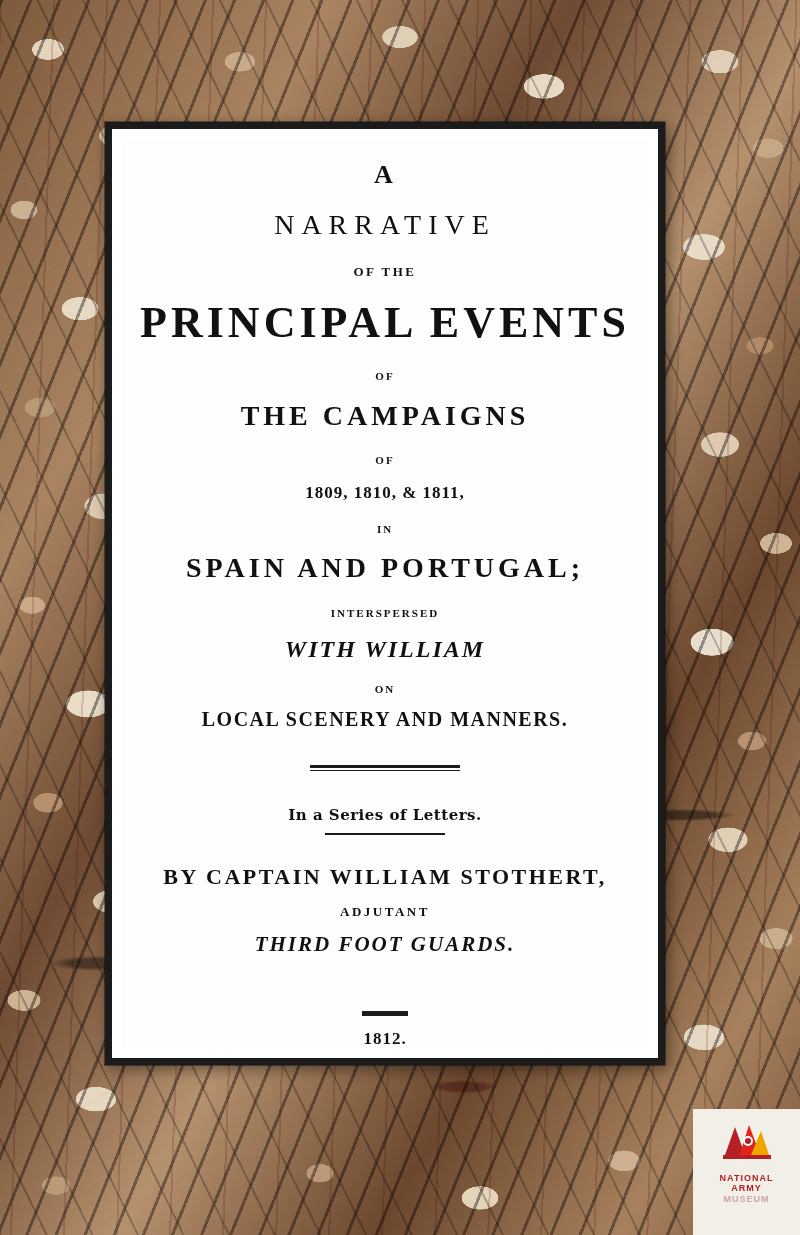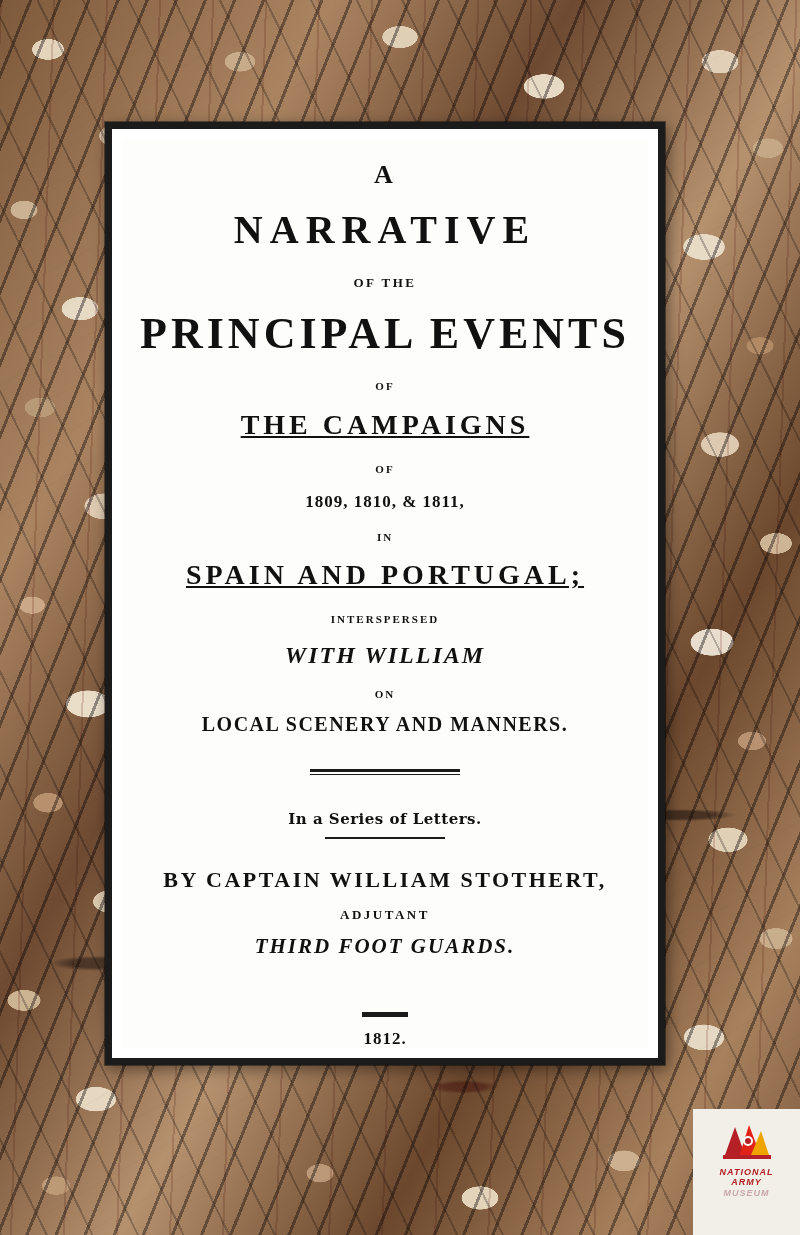--- a/index.html
+++ b/index.html
@@ -117,34 +117,33 @@
 
   .ln {
     text-align: center;
     color: #111111;
     font-family: "Liberation Serif", serif;
     width: 100%;
     line-height: 1.05;
     white-space: nowrap;
   }
   .cap-xl {
-    font-size: 40px;
-    font-weight: 700;
+    font-size: 28px;
+    font-weight: 400;
     letter-spacing: 7px;
   }
   .cap-lg {
     font-size: 44px;
     font-weight: 700;
     letter-spacing: 4px;
   }
   .cap-md {
     font-size: 28px;
     font-weight: 700;
     letter-spacing: 4px;
-    text-decoration: underline;
   }
   .cap-a {
     font-size: 26px;
     font-weight: 700;
     letter-spacing: 3px;
   }
   .cap-sm {
     font-size: 13px;
     font-weight: 700;
     letter-spacing: 2.5px;
@@ -233,23 +232,23 @@
     justify-content: flex-start;
     padding-top: 12px;
     box-sizing: border-box;
   }
   .logo-mark {
     width: 52px;
     height: 46px;
     position: relative;
   }
   .logo-text {
+    margin-top: 6px;
     text-align: center;
     line-height: 1.15;
-    font-style: italic;
   }
   .logo-text div {
     font-family: "Liberation Sans", sans-serif;
     font-size: 9px;
     font-weight: 700;
     letter-spacing: 1px;
     color: #b42025;
   }
   .logo-text div.muted { color: #c9a7a8; }
 </style>

